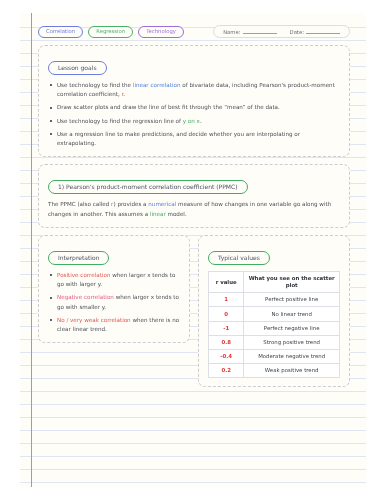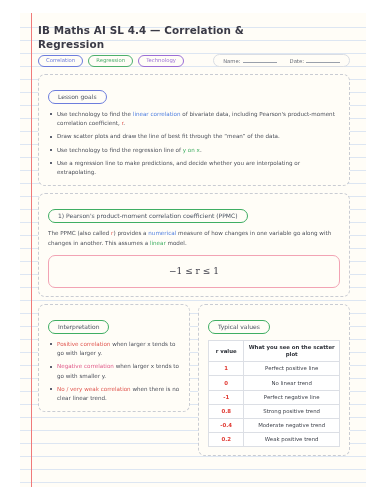--- a/index.html
+++ b/index.html
@@ -149,22 +149,20 @@
 </style>
 </head>
 <body>
 
 <div class="sheet">
   <div class="rules"></div>
   <div class="margin-rule"></div>
 
   <div class="content">
 
-    <div class="title">IB Maths AI SL 4.4 — Correlation &amp;
-Regression</div>
 
     <div class="metarow">
       <div id="tags" style="display:flex;gap:5px;">
           <span class="pill ">Correlation</span>
           <span class="pill green">Regression</span>
           <span class="pill purple">Technology</span>
         </div>
       <div class="namebox">
         <span><span>Name:</span><u></u></span>
         <span><span>Date:</span><u></u></span>
@@ -177,21 +175,20 @@
           <li><span>Use technology to find the </span><span class="hl-blue">linear correlation</span><span> of bivariate data, including Pearson's product-moment correlation coefficient, </span><span class="hl-red">r</span><span>.</span></li>
           <li><span>Draw scatter plots and draw the line of best fit through the “mean” of the data.</span></li>
           <li><span>Use technology to find the regression line of </span><span class="hl-green">y on x</span><span>.</span></li>
           <li><span>Use a regression line to make predictions, and decide whether you are interpolating or extrapolating.</span></li>
         </ul>
     </div>
 
     <div class="card">
       <span class="chip green">1) Pearson's product-moment correlation coefficient (PPMC)</span>
       <p class="para" id="ppmc-para"><span>The PPMC (also called </span><span class="hl-red">r</span><span>) provides a </span><span class="hl-blue">numerical</span><span> measure of how changes in one variable go along with changes in another. This assumes a </span><span class="hl-green">linear</span><span> model.</span></p>
-      <div class="formula">−1 ≤ r ≤ 1</div>
     </div>
 
     <div class="cols">
       <div class="col-left">
         <div class="card">
           <span class="chip green">Interpretation</span>
           <ul class="bullets" id="interp-list">
               <li><span class="hl-red">Positive correlation</span><span> when larger x tends to go with larger y.</span></li>
               <li><span class="hl-pink">Negative correlation</span><span> when larger x tends to go with smaller y.</span></li>
               <li><span class="hl-red">No / very weak correlation</span><span> when there is no clear linear trend.</span></li>

